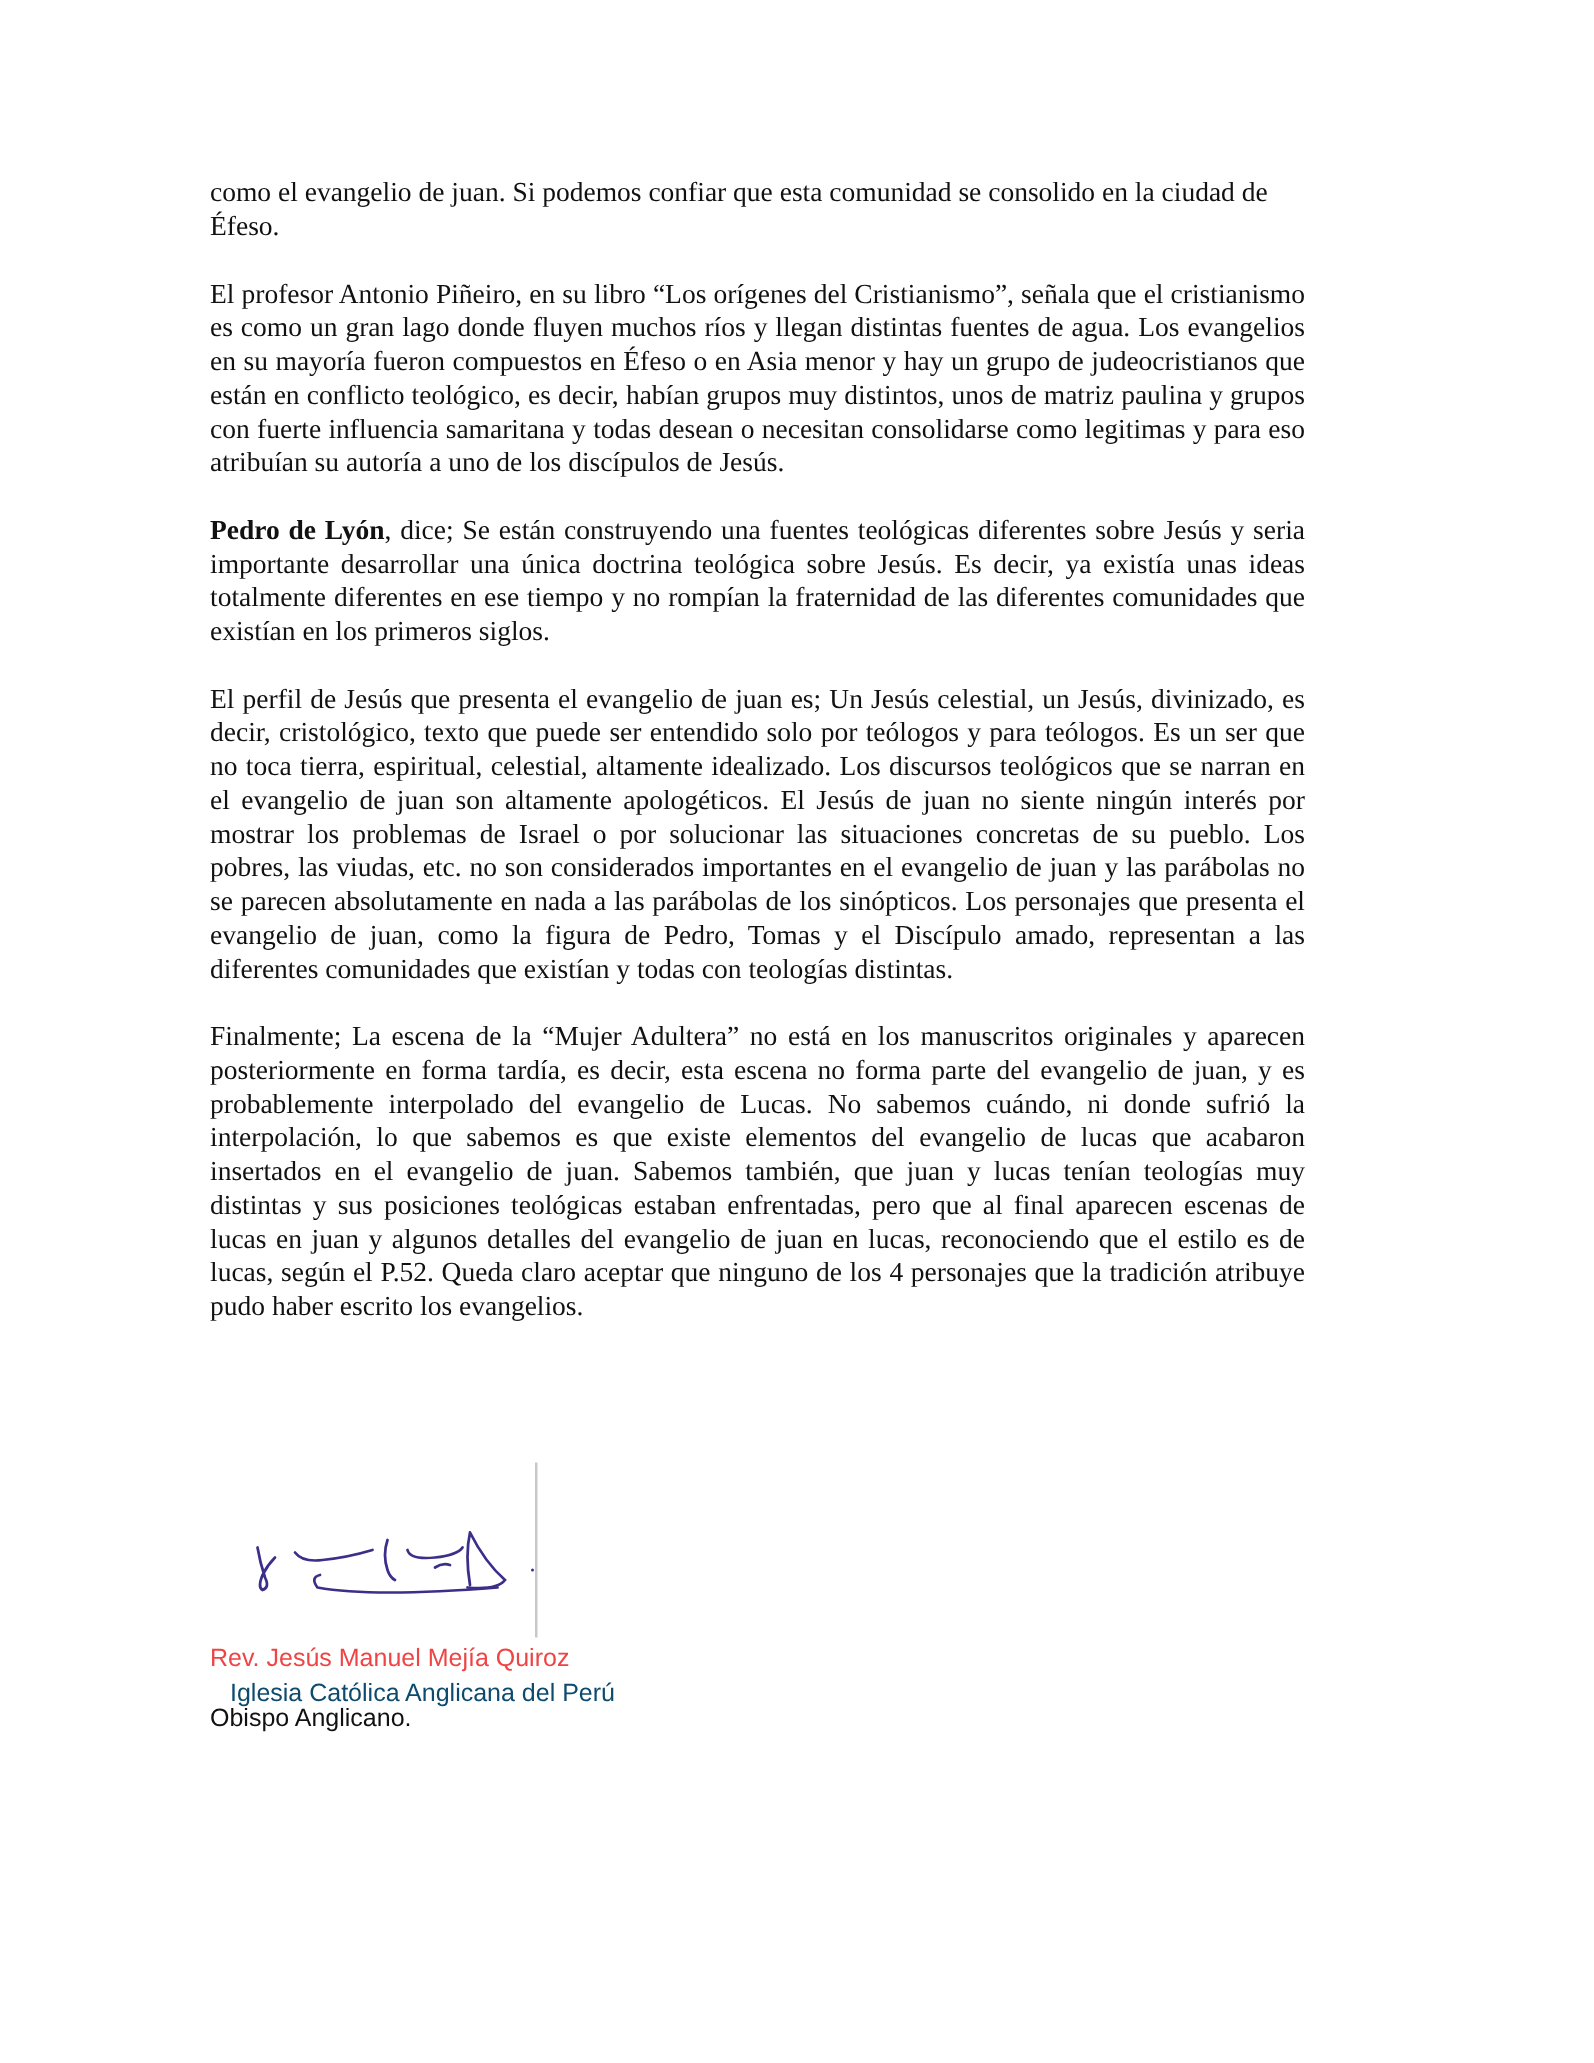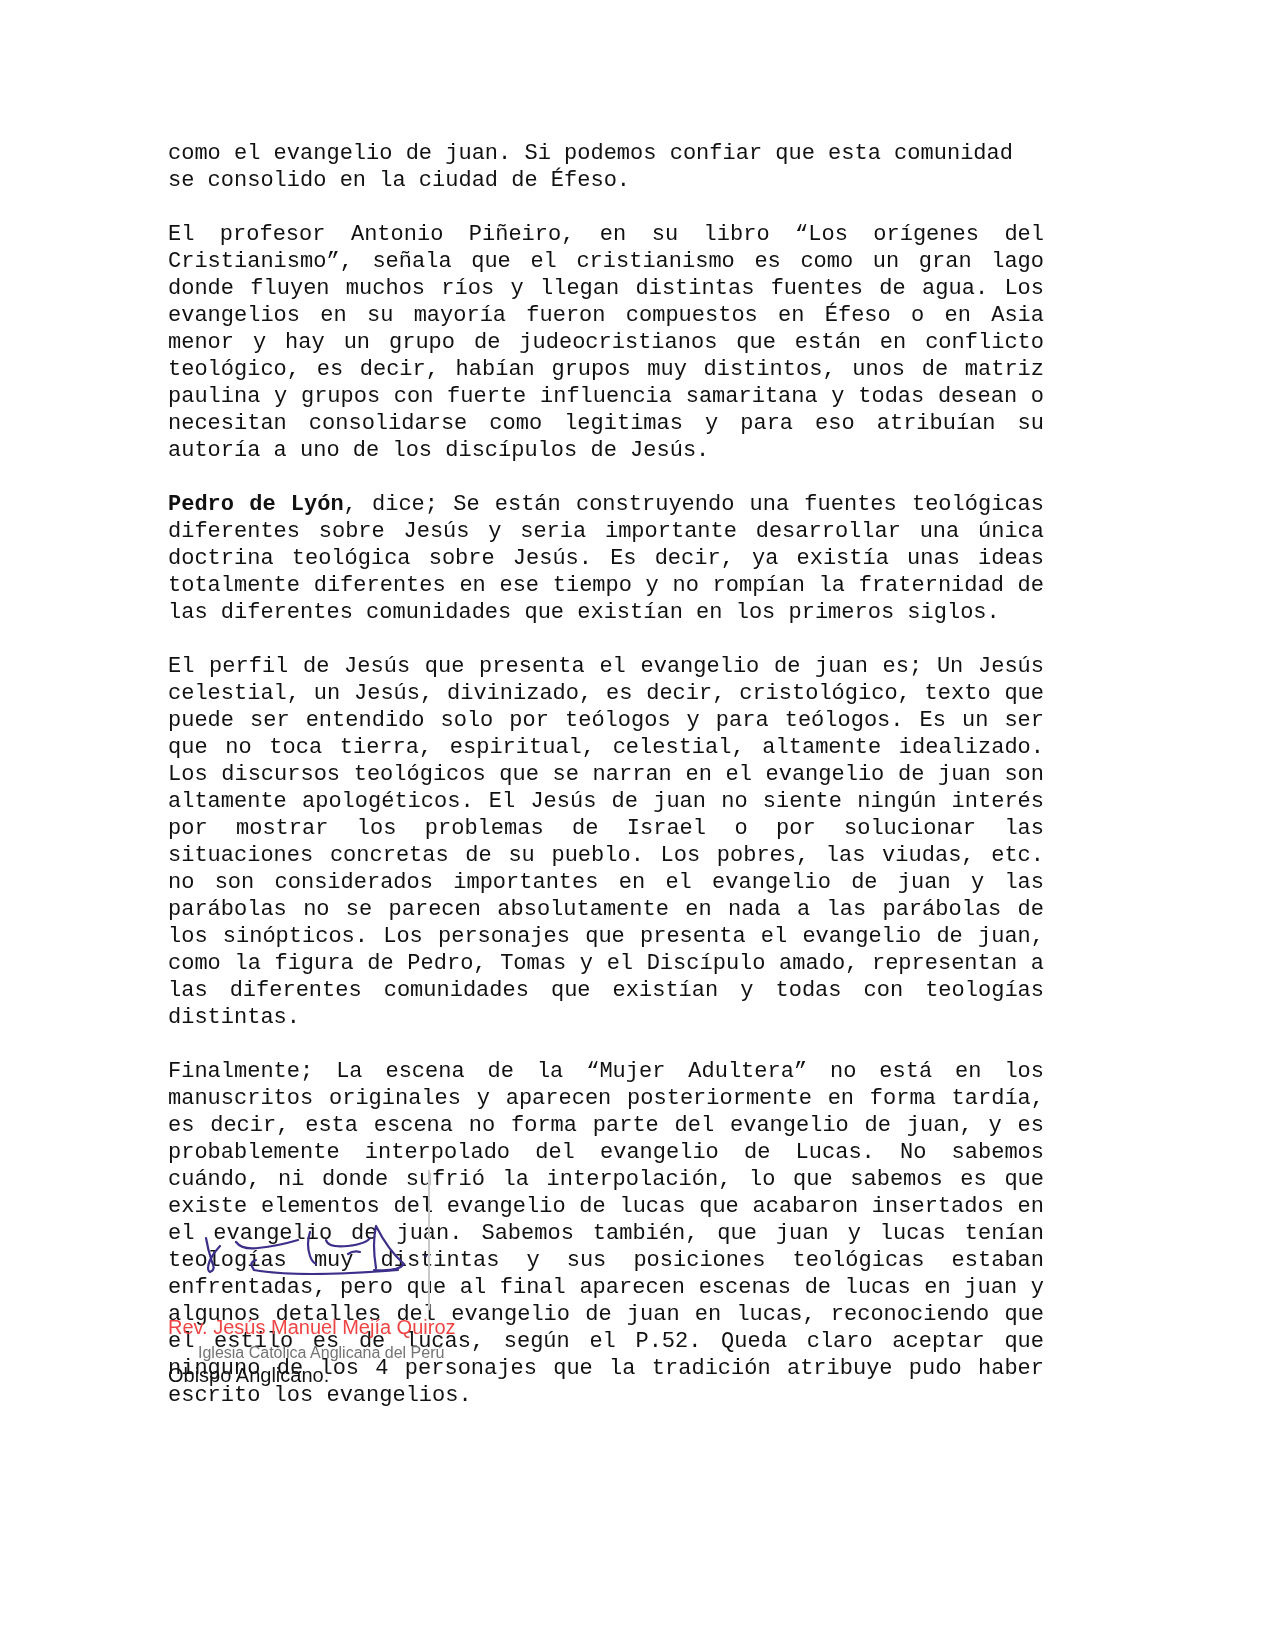--- a/index.html
+++ b/index.html
@@ -11,21 +11,21 @@
       width: 1275px;
       height: 1650px;
       position: relative;
       overflow: hidden;
     }
     .page {
       position: absolute;
       left: 168px;
       top: 140px;
       width: 876px;
-      font-family: Liberation Mono, monospace;
+      font-family: Liberation Serif, serif;
       font-size: 22px;
       line-height: 27px;
       color: #111111;
     }
     .para {
       margin: 0 0 27px 0;
       text-align: justify;
     }
     .para.left {
       text-align: left;
@@ -59,24 +59,24 @@
     .sig-name {
       position: absolute;
       left: 0;
       top: 146px;
       font-size: 20px;
       color: #ef4444;
       white-space: nowrap;
     }
     .sig-church {
       position: absolute;
-      left: 30px;
+      left: 16px;
       top: 174px;
-      font-size: 16px;
-      color: #737373;
+      font-size: 20px;
+      color: #0c4a6e;
       white-space: nowrap;
     }
     .sig-title {
       position: absolute;
       left: 0;
       top: 194px;
       font-size: 20px;
       color: #111111;
       white-space: nowrap;
     }

